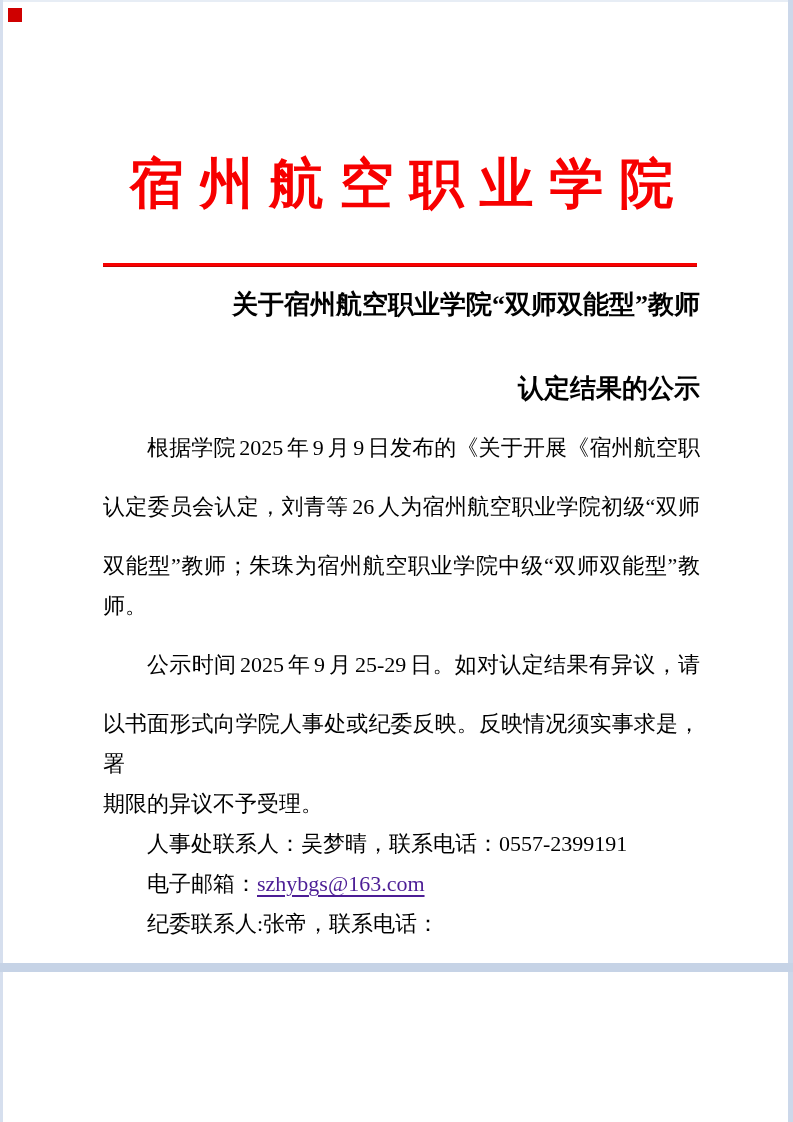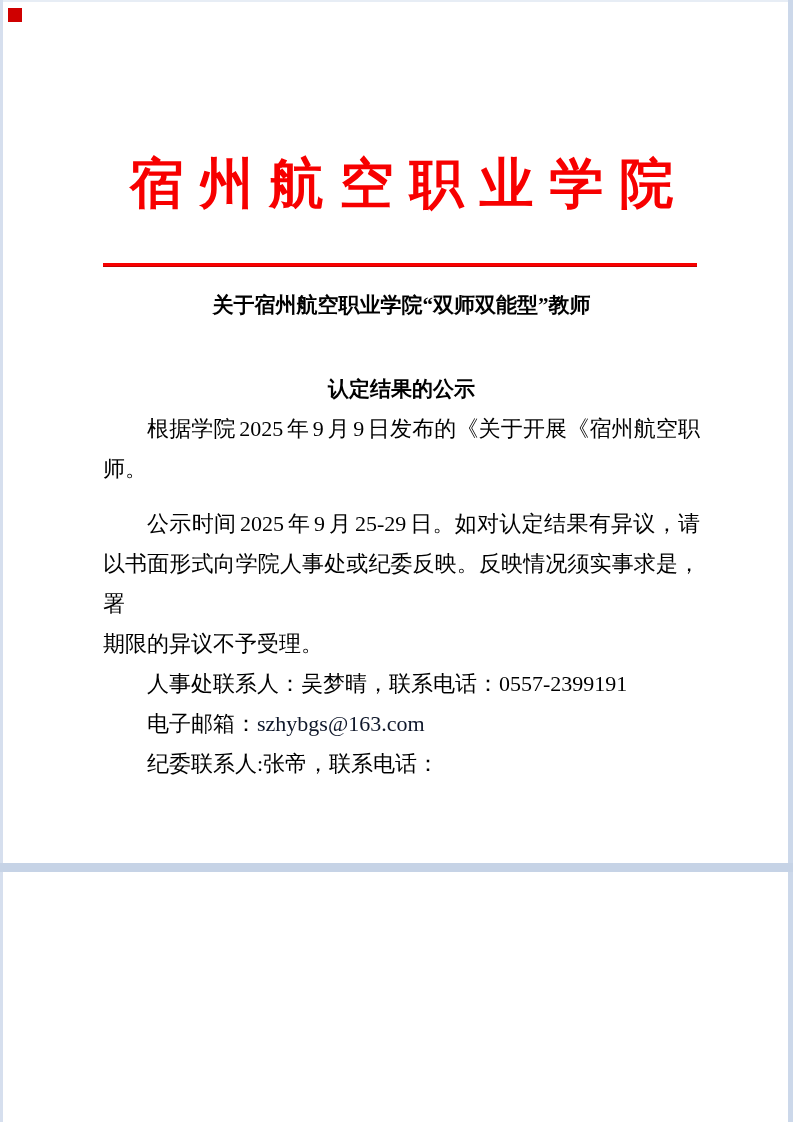--- a/index.html
+++ b/index.html
@@ -1,55 +1,55 @@
 <!DOCTYPE html>
 <html><head>
 <meta charset="utf-8">
 <style>
   html,body { margin:0; padding:0; }
   body { width:793px; height:1122px; overflow:hidden; background:#ffffff; }
   .page {
-    position:relative; width:793px; height:872px; background:#ffffff;
+    position:relative; width:793px; height:972px; background:#ffffff;
     font-family:"Liberation Serif","DejaVu Serif",serif; color:#000;
   }
   
   .edge { position:absolute; }
   .edge-top    { top:0; left:0; width:793px; height:2px;  background:#e7edf5; }
   .edge-left   { top:0; left:0; width:3px;  height:1122px; background:#d6dfee; }
   .edge-right  { top:0; right:0; width:5px; height:1122px; background:#ccd8ea; }
   .edge-bottom { bottom:0; left:0; width:793px; height:9px; background:#c6d3e6; }
   
   .click-marker { position:absolute; top:8px; left:8px; width:14px; height:14px; background:#cf0000; }
 
   .school-name {
     position:absolute; top:148px; left:103px; width:597px;
     text-align:center; font-size:54px; line-height:72px; font-weight:bold;
     letter-spacing:16px; text-indent:16px; white-space:nowrap;
   }
   .red-rule { position:absolute; top:263px; left:103px; width:594px; height:4px; background:#f70000; border-bottom:1px solid #c40000; box-sizing:border-box; }
 
   .doc-title {
-    position:absolute; left:103px; width:597px; text-align:center;
-    font-weight:bold; font-size:21px; line-height:32px; white-space:nowrap;
+    position:absolute; left:103px; width:597px; text-align:right;
+    font-weight:bold; font-size:26px; line-height:32px; white-space:nowrap;
   }
   .doc-title.l1 { top:289px; }
   .doc-title.l2 { top:373px; }
 
   .body-col {
     position:absolute; top:409px; left:103px; width:597px;
     font-size:22px;
   }
   .bline {
     line-height:40px; min-height:40px; word-spacing:-2px; word-break:keep-all;
   }
-  .bline.j { text-align:justify; text-align-last:justify; text-justify:inter-character; }
+  .bline.j { text-align:justify; text-align-last:justify; text-justify:inter-character;margin-top:19px; }
   .bline.ind { text-indent:44px; }
   .gap-para { margin-top:15px; }
   .gap-contacts { }
-  .email-link { color:#0f172a; text-decoration-thickness:2px; text-underline-offset:4px; cursor:pointer; }
+  .email-link { color:#4c1d95; text-decoration:underline; text-decoration-thickness:2px; text-underline-offset:4px; cursor:pointer; }
 </style>
 </head>
 <body>
 
 <div class="page">
 
   <div class="edge edge-top"></div>
   <div class="edge edge-left"></div>
   <div class="edge edge-right"></div>
   <div class="edge edge-bottom"></div>
@@ -60,20 +60,22 @@
   <div class="red-rule"></div>
 
   <div class="doc-title l1">关于宿州航空职业学院“双师双能型”教师</div>
 
   <div class="doc-title l2">认定结果的公示</div>
 
   <div class="body-col">
 
     <div>
         <div class="bline j ind">根据学院 2025 年 9 月 9 日发布的《关于开展《宿州航空职</div>
+        <div class="bline j">认定委员会认定，刘青等 26 人为宿州航空职业学院初级“双师</div>
+        <div class="bline j">双能型”教师；朱珠为宿州航空职业学院中级“双师双能型”教</div>
         <div class="bline">师。</div>
         <div class="bline j ind gap-para">公示时间 2025 年 9 月 25-29 日。如对认定结果有异议，请</div>
         <div class="bline j">以书面形式向学院人事处或纪委反映。反映情况须实事求是，署</div>
         <div class="bline">期限的异议不予受理。</div>
       </div>
 
     <div class="bline ind gap-contacts">人事处联系人：吴梦晴，联系电话：0557-2399191</div>
 
     <div class="bline ind">
       <span>电子邮箱：</span><span class="email-link">szhybgs@163.com</span>

